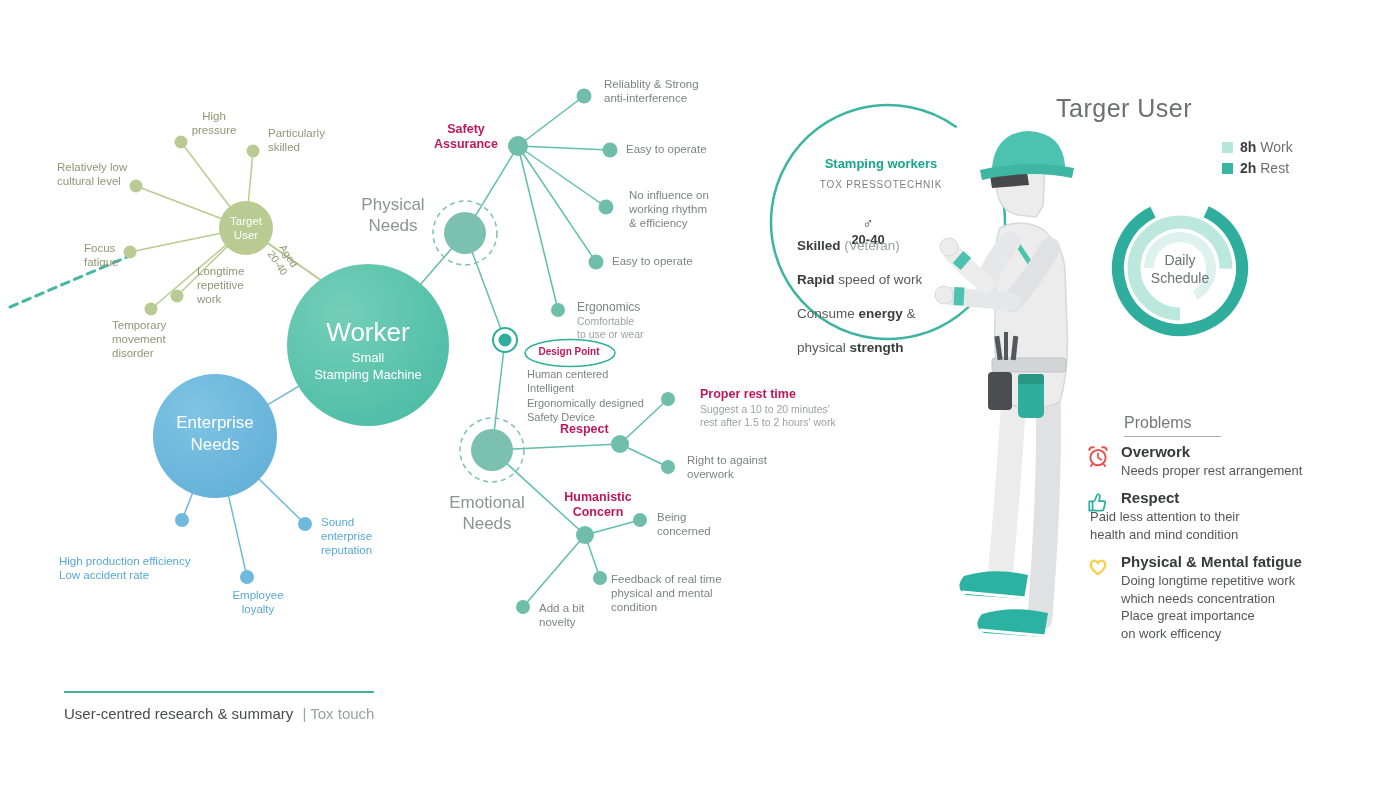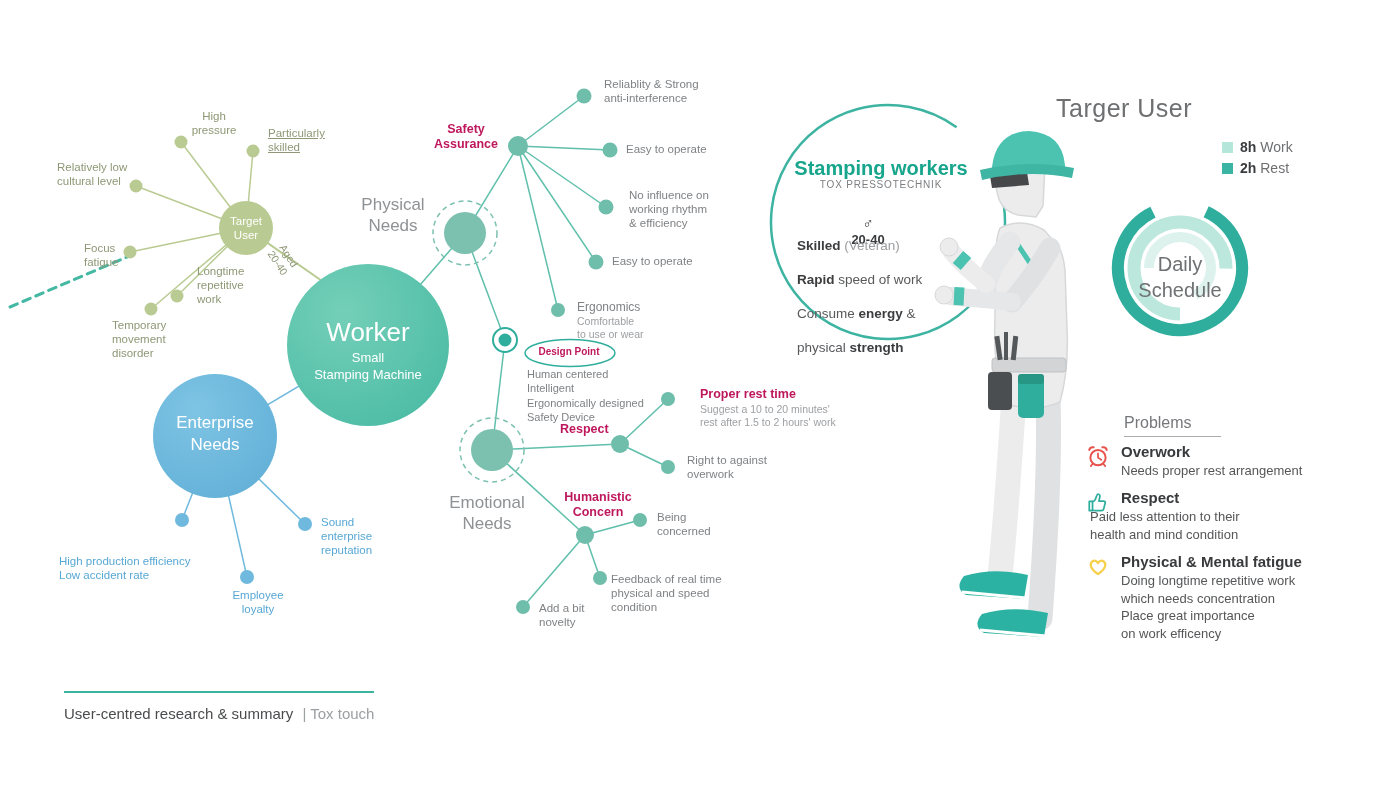--- a/index.html
+++ b/index.html
@@ -176,21 +176,21 @@
 
       <polygon points="52,58 89,54 91,67 54,70" fill="#47484a"></polygon>
 
       <path d="M54 49 Q58 14 91 13 Q124 15 127 47 L127 53 L54 55 Z" fill="#4cc3b1"></path>
       <path d="M42 52 Q91 41 136 50 L134 60 Q91 51 44 62 Z" fill="#3fb5a4"></path>
     </g>
   </svg>
 
   <div class="lbl olive ctr" style="left:186px;top:110px;width:56px;">High
 pressure</div>
-  <div class="lbl olive" style="left:268px;top:127px;text-decoration:underline;">Particularly
+  <div class="lbl olive" style="left:268px;top:127px;">Particularly
 skilled</div>
   <div class="lbl olive" style="left:57px;top:161px;">Relatively low
 cultural level</div>
   <div class="lbl olive" style="left:84px;top:242px;">Focus
 fatigue</div>
   <div class="lbl olive" style="left:197px;top:265px;">Longtime
 repetitive
 work</div>
   <div class="lbl olive" style="left:112px;top:319px;">Temporary
 movement
@@ -242,53 +242,53 @@
   <div class="lbl bold-lbl" style="left:700px;top:387px;text-align:right;">Proper rest time</div>
   <div class="lbl gray-sm" style="left:700px;top:403px;">Suggest a 10 to 20 minutes'
 rest after 1.5 to 2 hours' work</div>
   <div class="lbl gray-lbl" style="left:687px;top:454px;">Right to against
 overwork</div>
   <div class="lbl bold-lbl ctr" style="left:548px;top:490px;width:100px;">Humanistic
 Concern</div>
   <div class="lbl gray-lbl" style="left:657px;top:511px;">Being
 concerned</div>
   <div class="lbl gray-lbl" style="left:611px;top:573px;">Feedback of real time
-physical and speed
+physical and mental
 condition</div>
   <div class="lbl gray-lbl" style="left:539px;top:602px;">Add a bit
 novelty</div>
 
   <div class="rule" style="left:64px;top:691px;width:310px;height:2px;background:#3cb4a0;"></div>
   <div class="lbl" style="left:64px;top:705px;font-size:15px;color:#4b4c4e;white-space:nowrap;">
     <span>User-centred research &amp; summary</span>
     <span style="color:#9ca0a2;margin-left:5px;">| Tox touch</span>
   </div>
 
   <div class="lbl" style="left:1056px;top:93px;font-size:25px;color:#6e6f71;letter-spacing:.5px;">Targer User</div>
 
-  <div class="lbl ctr" style="left:783px;top:156px;width:196px;font-size:20px;font-weight:bold;color:#17a58c;">Stamping workers</div>
+  <div class="lbl ctr" style="left:783px;top:156px;width:196px;font-size:13px;font-weight:bold;color:#17a58c;">Stamping workers</div>
   <div class="lbl ctr" style="left:783px;top:179px;width:196px;font-size:10px;color:#7c7f82;letter-spacing:.8px;">TOX PRESSOTECHNIK</div>
   <div class="lbl ctr" style="left:778px;top:198px;width:180px;font-size:13px;font-weight:bold;color:#3a3b3d;">
     <span style="font-size:15px;">♂</span>
     <span>20-40</span>
   </div>
   <div class="lbl" style="left:797px;top:220px;font-size:13.5px;color:#58595b;line-height:17px;">
     <div><b style="color:#3c3d3f">Skilled</b><span style="color:#9b9ea0"> (Veteran)</span></div>
     <div><b style="color:#3c3d3f">Rapid</b><span> speed of work</span></div>
     <div><span>Consume </span><b style="color:#3c3d3f">energy</b><span> &amp;</span></div>
     <div><span>physical </span><b style="color:#3c3d3f">strength</b></div>
   </div>
 
   <div class="legend-row" style="left:1222px;top:139px;">
     <span class="sw sw1"></span><b>8h</b><span> Work</span>
   </div>
   <div class="legend-row" style="left:1222px;top:160px;">
     <span class="sw sw2"></span><b>2h</b><span> Rest</span>
   </div>
-  <div class="lbl ctr" style="left:1130px;top:251px;width:100px;font-size:20px;color:#6e7072;line-height:1.3;">Daily
+  <div class="lbl ctr" style="left:1130px;top:251px;width:100px;font-size:14px;color:#6e7072;line-height:1.3;">Daily
 Schedule</div>
 
   <div class="lbl" style="left:1124px;top:413px;font-size:16px;color:#76777a;">Problems</div>
   <div class="rule" style="left:1124px;top:436px;width:97px;height:1px;background:#aaacae;"></div>
 
   <span class="icon-abs" style="left:1086px;top:444px;">
     <svg width="24" height="24" viewBox="0 0 22 22" fill="none" stroke="#e8524d" stroke-linecap="round" stroke-linejoin="round">
       <circle cx="11" cy="12.5" r="7" stroke-width="1.8"></circle>
       <path d="M11 8.5 V12.5 L14 14.5" stroke-width="1.6"></path>
       <path d="M3 5.5 Q3.5 2.5 7 3" stroke-width="1.8"></path>

